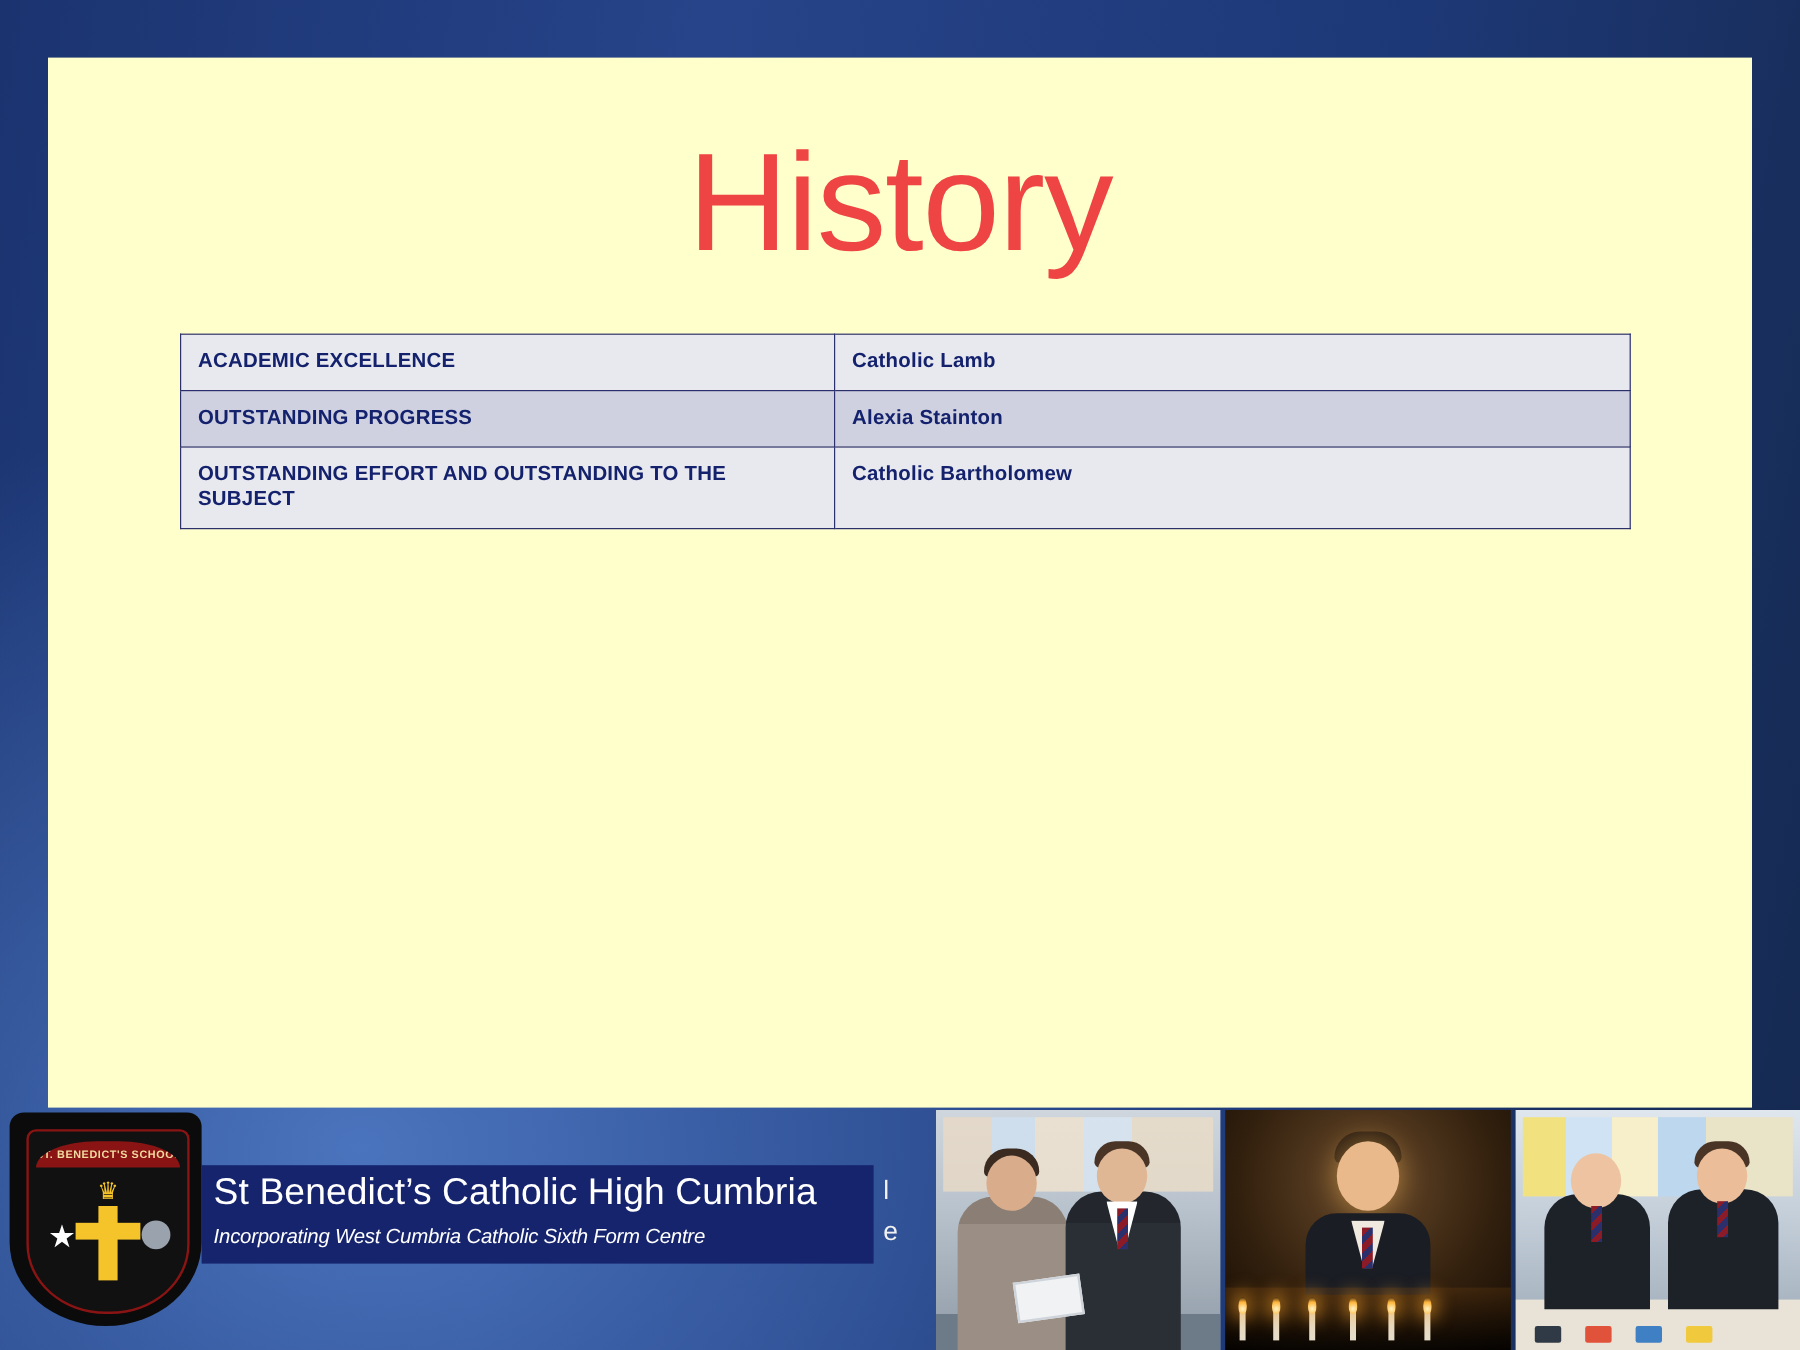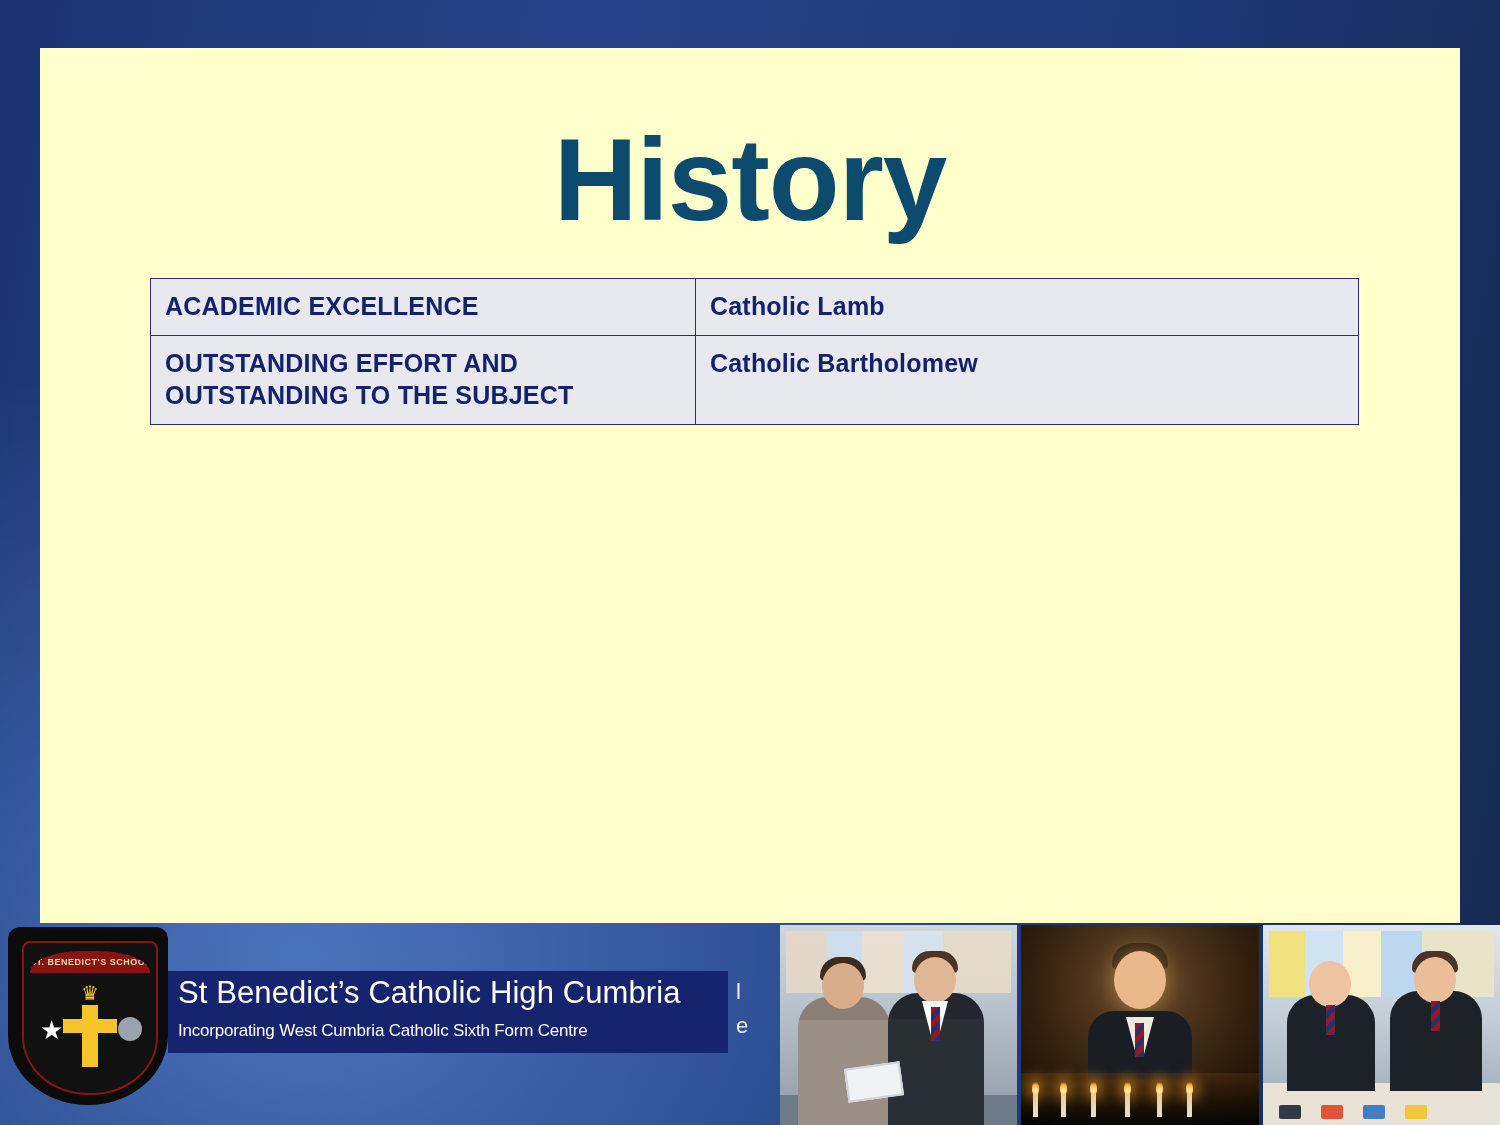--- a/index.html
+++ b/index.html
@@ -35,43 +35,43 @@
     left: 40px;
     top: 48px;
     width: 1420px;
     height: 875px;
     background: #ffffcc;
     box-sizing: border-box;
   }
   .slide-title {
     position: absolute;
     left: 0;
-    top: 72px;
+    top: 60px;
     width: 100%;
     text-align: center;
     font-size: 116px;
     line-height: 1.05;
-    color: #0c4a6e;
-    font-weight: 700;
+    color: #ef4444;
+    font-weight: 400;
     letter-spacing: -1px;
   }
   
   .awards-table {
     position: absolute;
     left: 110px;
     top: 230px;
     width: 1208px;
     border-collapse: collapse;
     table-layout: fixed;
   }
   .awards-table td {
     border: 1px solid #2b2f6b;
     vertical-align: top;
     padding: 11px 14px 13px 14px;
-    font-size: 25px;
+    font-size: 17px;
     font-weight: bold;
     color: #14226e;
     line-height: 1.28;
     letter-spacing: 0.2px;
     margin-left: 40px;
   }
   .awards-table col.c1 { width: 545px; }
   .awards-table col.c2 { width: 663px; }
   .row-a td { background: #e8e9ee; }
   .row-b td { background: #cfd1e0; }
@@ -191,20 +191,21 @@
   }
   .school-sub {
     position: absolute;
     left: 178px;
     bottom: 84px;
     width: 560px;
     color: #ffffff;
     font-size: 17px;
     letter-spacing: -0.2px;
     white-space: nowrap;
+    font-style: italic;
   }
   .hidden-line-1 {
     position: absolute;
     left: 736px;
     bottom: 120px;
     color: #f2f2f2;
     font-size: 22px;
   }
   .hidden-line-2 {
     position: absolute;
@@ -381,20 +382,24 @@
 
     <table class="awards-table">
       <colgroup>
           <col class="c1">
           <col class="c2">
         </colgroup>
       <tbody>
         <tr class="row-a">
           <td class="cat-cell">ACADEMIC EXCELLENCE</td>
           <td>Catholic Lamb</td>
+        </tr>
+        <tr class="row-b">
+          <td class="cat-cell">OUTSTANDING PROGRESS</td>
+          <td>Alexia Stainton</td>
         </tr>
         <tr class="row-a">
           <td class="cat-cell">OUTSTANDING EFFORT AND OUTSTANDING TO THE SUBJECT</td>
           <td>Catholic Bartholomew</td>
         </tr>
       </tbody>
     </table>
 
   </div>
 

